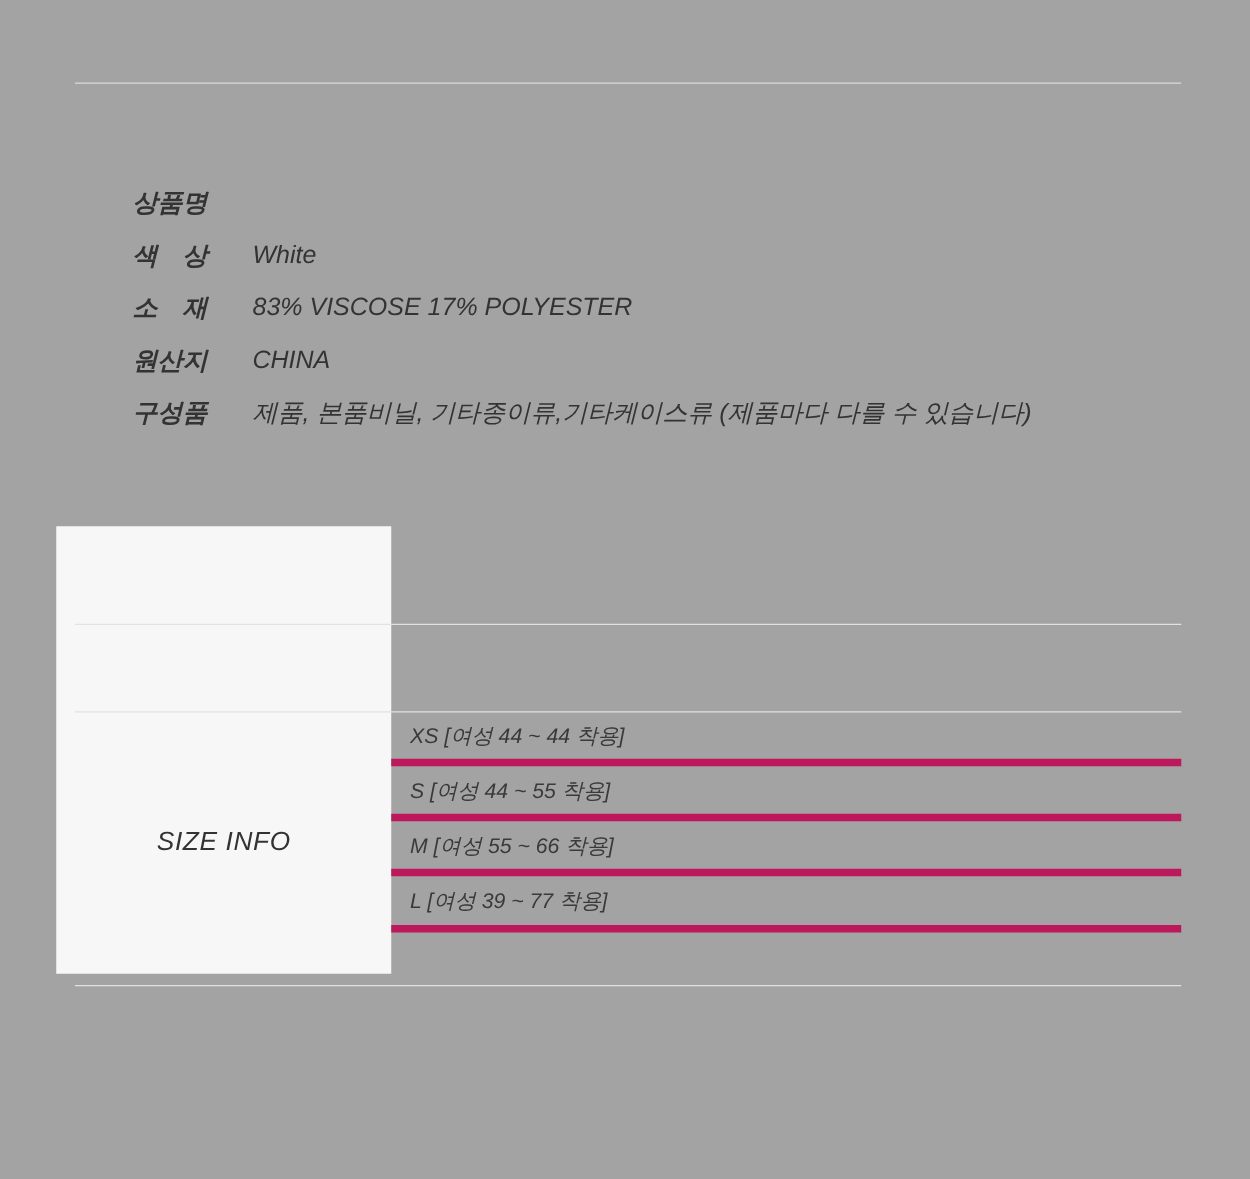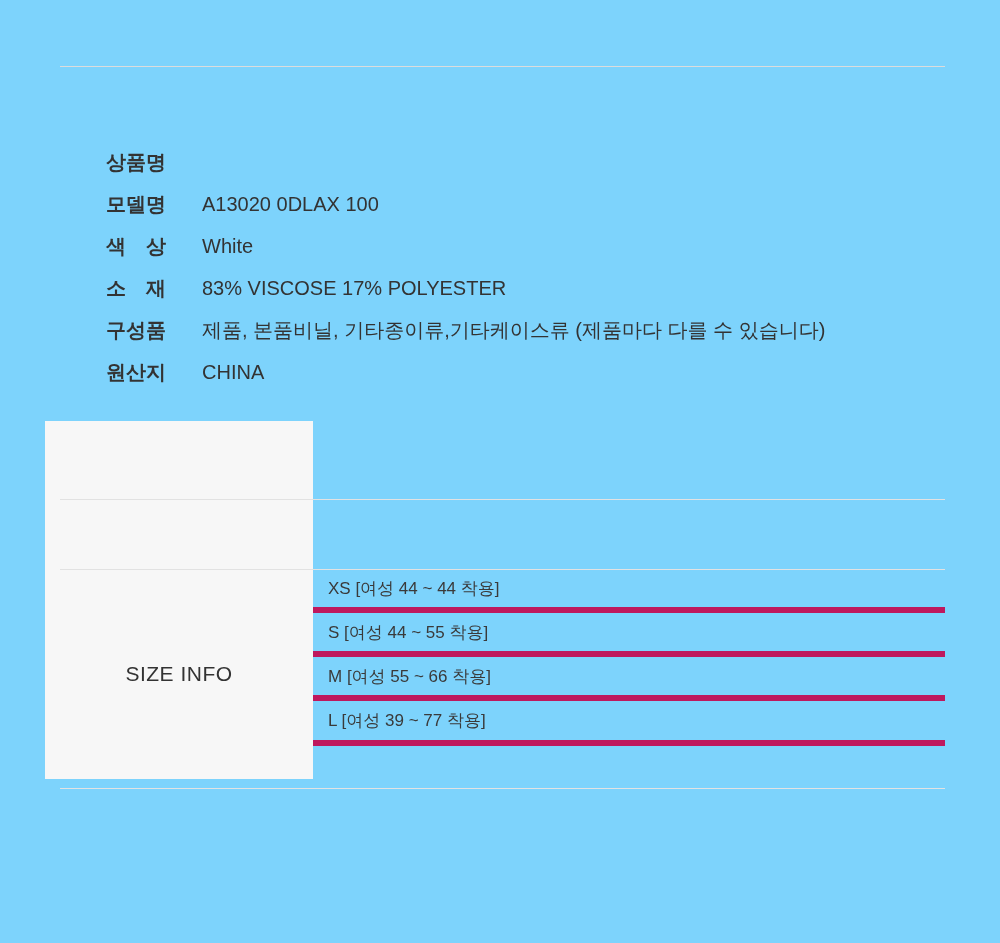--- a/index.html
+++ b/index.html
@@ -9,22 +9,23 @@
     height: 943px;
     position: relative;
     font-family: "Liberation Sans", "DejaVu Sans", sans-serif;
     color: #333333;
   }
   .page {
     position: absolute;
     top: 0; left: 0;
     width: 1000px;
     height: 943px;
-    background: #7dd3fc;
+    background: #a3a3a3;
     overflow: hidden;
+    font-style: italic;
   }
   .top-divider {
     position: absolute;
     left: 60px;
     top: 66px;
     width: 885px;
     height: 1px;
     background: #dcdcdc;
   }
   
@@ -118,38 +119,34 @@
 
 <div class="page">
 
   <div class="top-divider"></div>
 
   <div class="spec-list">
     <div class="spec-row">
       <span class="spec-label">상품명</span>
     </div>
     <div class="spec-row">
-      <span class="spec-label">모델명</span>
-      <span class="spec-value">A13020 0DLAX 100</span>
-    </div>
-    <div class="spec-row">
       <span class="spec-label">색　상</span>
       <span class="spec-value">White</span>
     </div>
     <div class="spec-row">
       <span class="spec-label">소　재</span>
       <span class="spec-value">83% VISCOSE 17% POLYESTER</span>
     </div>
     <div class="spec-row">
+      <span class="spec-label">원산지</span>
+      <span class="spec-value">CHINA</span>
+    </div>
+    <div class="spec-row">
       <span class="spec-label">구성품</span>
       <span class="spec-value">제품, 본품비닐, 기타종이류,기타케이스류 (제품마다 다를 수 있습니다)</span>
-    </div>
-    <div class="spec-row">
-      <span class="spec-label">원산지</span>
-      <span class="spec-value">CHINA</span>
     </div>
   </div>
 
   <div class="size-table">
     <div class="gray-block"></div>
     <div class="hline hline-1"></div>
     <div class="hline hline-2"></div>
     <div class="size-info-title">SIZE INFO</div>
     <div class="size-rows">
       <div class="size-row">XS [여성 44 ~ 44 착용]</div>

